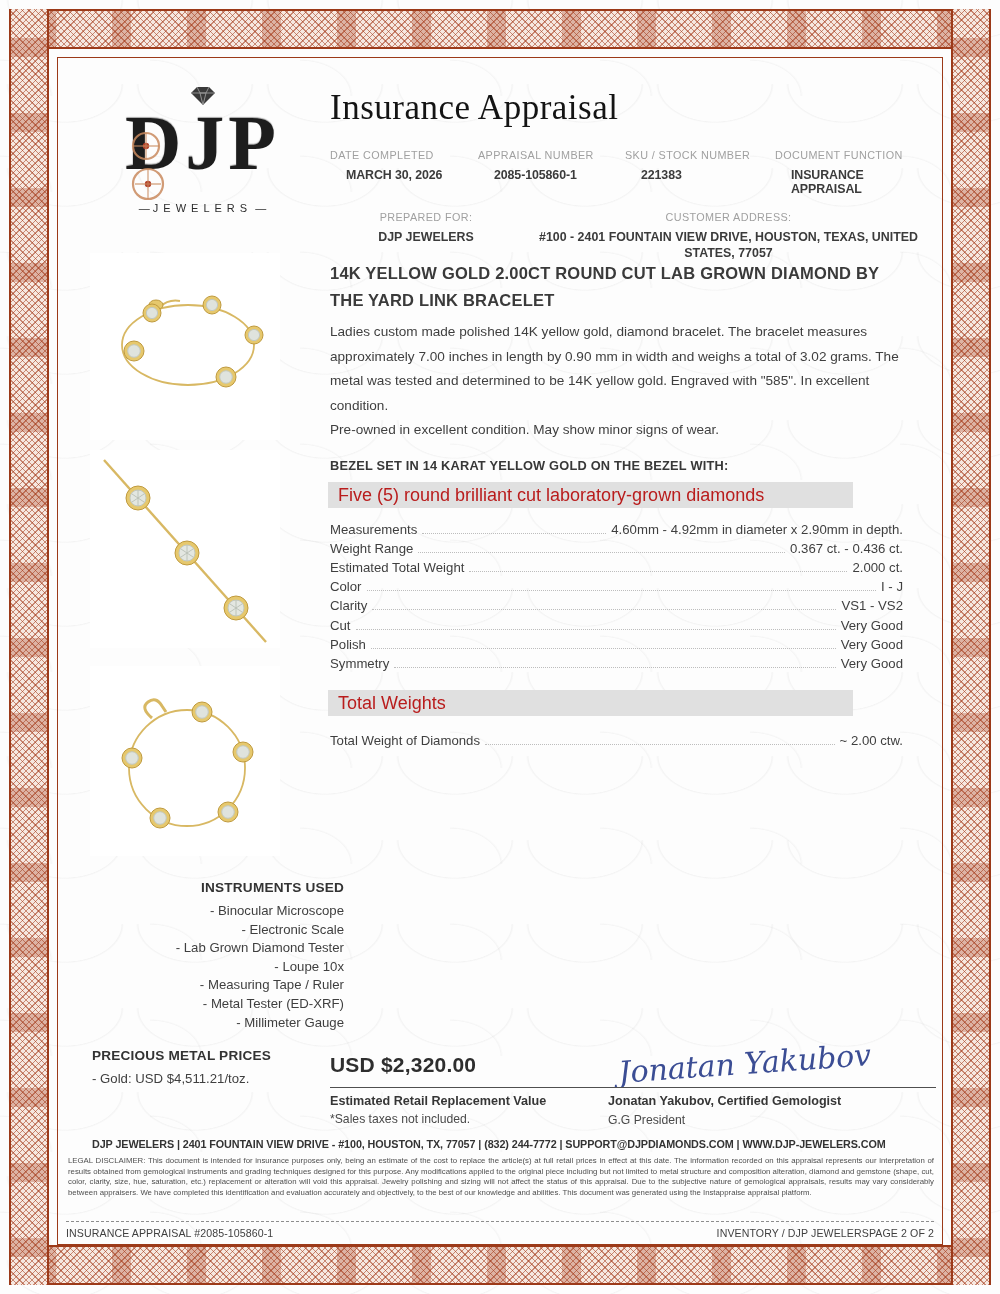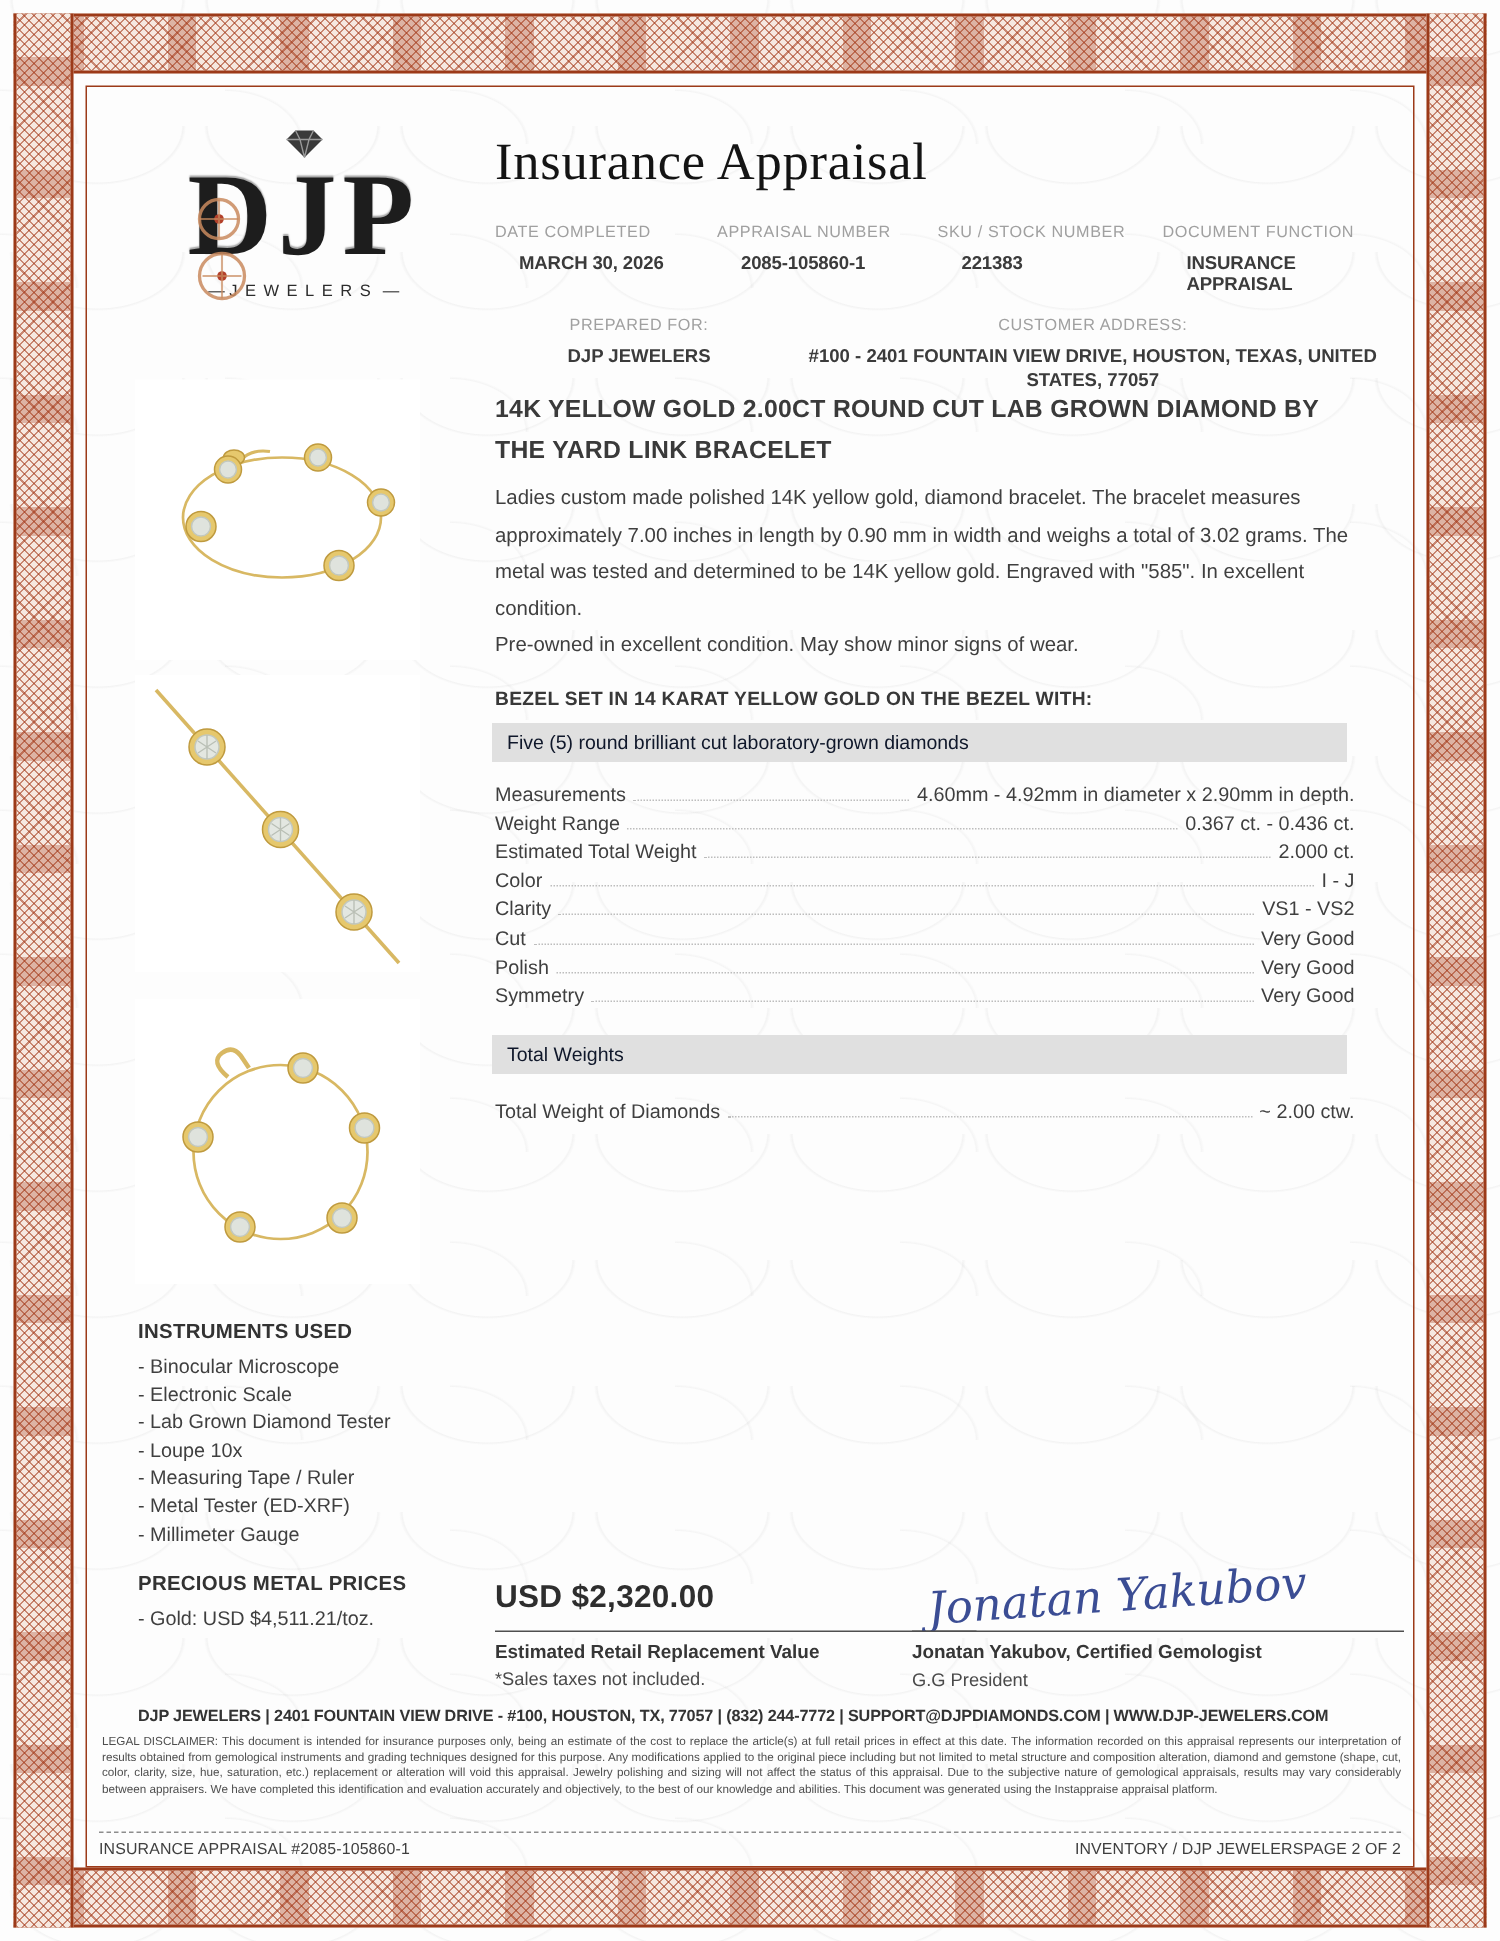--- a/index.html
+++ b/index.html
@@ -27,21 +27,21 @@
   .gb-top{left:9px;right:9px;top:9px;height:40px;border-top:2px solid #9c3a19;border-bottom:2px solid #9c3a19;}
   .gb-bottom{left:9px;right:9px;bottom:9px;height:40px;border-top:2px solid #9c3a19;border-bottom:2px solid #9c3a19;}
   .gb-left{left:9px;top:9px;bottom:9px;width:40px;border-left:2px solid #9c3a19;border-right:2px solid #9c3a19;}
   .gb-right{right:9px;top:9px;bottom:9px;width:40px;border-left:2px solid #9c3a19;border-right:2px solid #9c3a19;}
   .inner-line{position:absolute;left:57px;right:57px;top:57px;bottom:49px;border:1.5px solid #9c3a19;pointer-events:none;}
   
   .logo{position:absolute;left:100px;top:86px;width:205px;text-align:center;}
   .logo-diamond{display:block;margin:0 auto -4px auto;}
   .logo-djp{font-family:"Liberation Serif", serif;font-weight:bold;font-size:78px;line-height:82px;letter-spacing:4px;color:#1d1d1d;text-shadow:0 2px 1px rgba(255,255,255,.35),0 -1px 1px rgba(0,0,0,.35);}
   .logo-gears{position:absolute;left:18px;top:36px;}
-  .logo-sub{font-size:11px;letter-spacing:5px;color:#2c2c2c;margin-top:4px;white-space:nowrap;}
+  .logo-sub{font-size:11px;letter-spacing:5px;color:#2c2c2c;margin-top:18px;white-space:nowrap;}
   .logo-sub:before{content:"—\00a0";letter-spacing:0;}
   .logo-sub:after{content:"\00a0—";letter-spacing:0;}
   .doc-title{position:absolute;left:330px;top:88px;font-family:"Liberation Serif", serif;font-size:35px;color:#141414;letter-spacing:.5px;}
   .meta-grid{position:absolute;left:330px;top:149px;width:605px;display:grid;grid-template-columns:148px 147px 150px 1fr;}
   .m-label{font-size:10.8px;color:#a0a0a0;letter-spacing:.4px;}
   .m-value{font-size:12.4px;font-weight:bold;color:#3b3b3b;letter-spacing:-.1px;margin-top:7px;padding-left:16px;}
   .prepared-row{position:absolute;left:330px;top:211px;width:605px;display:flex;text-align:center;}
   .prep-col{width:192px;}
   .addr-col{width:413px;}
   .p-label{font-size:10.8px;color:#a0a0a0;letter-spacing:.4px;}
@@ -49,31 +49,31 @@
   
   .photo{position:absolute;left:90px;width:190px;background:#ffffff;}
   .photo1{top:253px;height:187px;}
   .photo2{top:450px;height:198px;}
   .photo3{top:666px;height:190px;}
   
   .item-title{position:absolute;left:330px;top:260px;width:580px;font-size:16.5px;font-weight:bold;color:#3a3a3a;line-height:27px;letter-spacing:.2px;}
   .item-desc{position:absolute;left:330px;top:320px;width:580px;font-size:13.6px;color:#3f3f3f;line-height:24.5px;}
   .condition{position:absolute;left:330px;top:422px;width:580px;font-size:13.6px;color:#3f3f3f;}
   .bezel-head{position:absolute;left:330px;top:458px;font-size:12.8px;font-weight:bold;color:#383838;letter-spacing:.2px;}
-  .gray-bar{position:absolute;left:328px;width:570px;height:26px;background:#e0e0e0;line-height:26px;padding-left:10px;box-sizing:border-box;font-size:13px;color:#0f172a;}
+  .gray-bar{position:absolute;left:328px;width:525px;height:26px;background:#e0e0e0;line-height:26px;padding-left:10px;box-sizing:border-box;font-size:18px;color:#b91c1c;}
   .bar1{top:482px;}
   .bar2{top:690px;}
   .spec-list{position:absolute;left:330px;top:518px;width:573px;}
   .spec-row{display:flex;align-items:flex-end;height:19.1px;font-size:13.2px;color:#3f3f3f;}
   .s-label{white-space:nowrap;}
   .leader{flex:1;border-bottom:1.6px dotted #bdbdbd;margin:0 5px 3px 5px;min-width:12px;}
   .s-value{white-space:nowrap;text-align:right;}
   .total-row-wrap{position:absolute;left:330px;top:729px;width:573px;}
   
-  .instruments{position:absolute;left:92px;top:880px;width:235px;}
+  .instruments{position:absolute;left:109px;top:880px;width:235px;text-align:right;}
   .sec-head{font-size:13.6px;font-weight:bold;color:#333;letter-spacing:.2px;}
   .inst-item{font-size:13.2px;color:#3f3f3f;line-height:18.6px;}
   .instruments .sec-head{margin-bottom:7px;}
   .metal{position:absolute;left:92px;top:1048px;width:260px;}
   .metal .sec-head{margin-bottom:7px;}
   
   .amount{position:absolute;left:330px;top:1053px;font-size:21px;font-weight:bold;color:#2e2e2e;letter-spacing:.2px;}
   .val-line{position:absolute;left:330px;top:1087px;width:321px;border-top:1.5px solid #4f4f4f;}
   .val-caption{position:absolute;left:330px;top:1094px;font-size:12.6px;font-weight:bold;color:#363636;}
   .val-note{position:absolute;left:330px;top:1112px;font-size:12.2px;color:#4a4a4a;}

